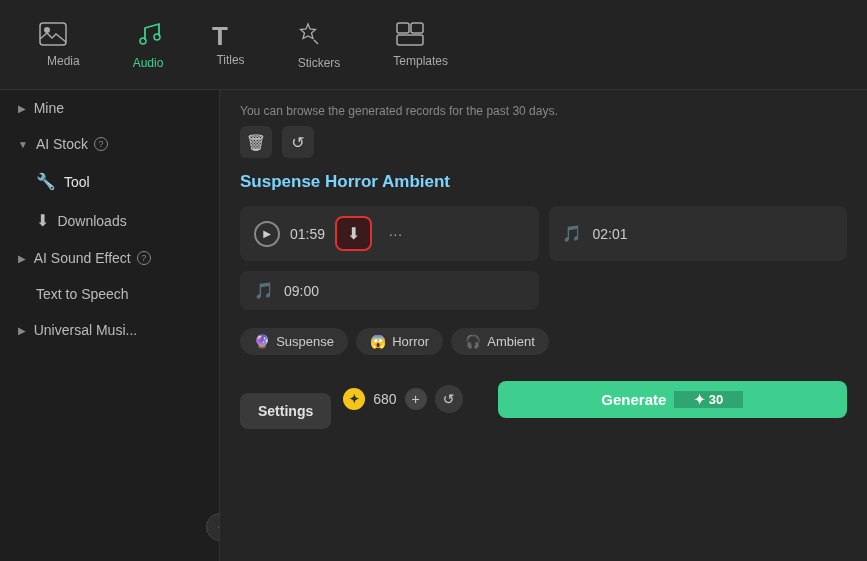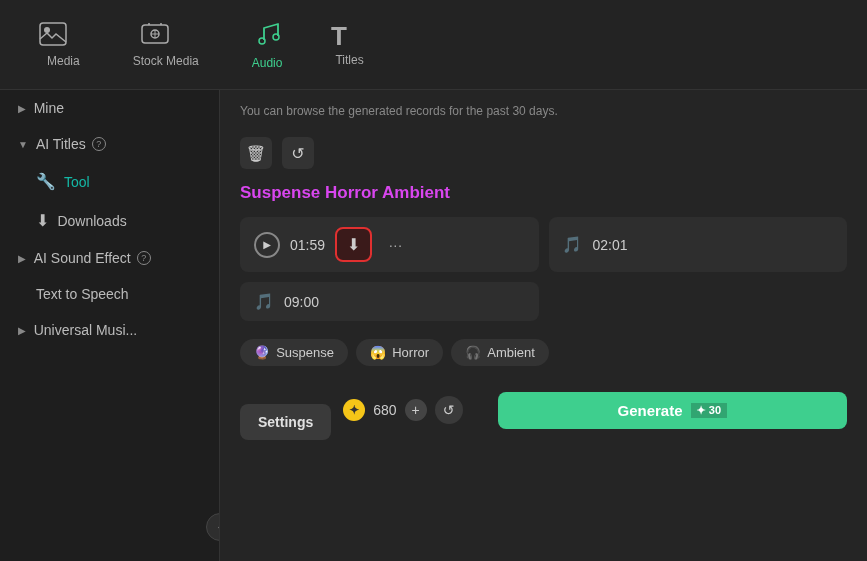--- a/index.html
+++ b/index.html
@@ -116,21 +116,21 @@
       display: flex;
       flex-direction: column;
       overflow: hidden;
       position: relative;
       padding: 14px 20px;
     }
 
     .browse-notice {
       font-size: 12px;
       color: #888;
-      margin-bottom: 19px;
+      margin-bottom: 8px;
     }
 
     .action-bar {
       display: flex;
       gap: 10px;
       margin-bottom: 14px;
     }
     .action-btn {
       width: 32px;
       height: 32px;
@@ -141,21 +141,21 @@
       align-items: center;
       justify-content: center;
       cursor: pointer;
       color: #ccc;
       font-size: 16px;
     }
 
     .track-title {
       font-size: 17px;
       font-weight: 700;
-      color: #d946ef;
+      color: #7dd3fc;
       margin-bottom: 14px;
     }
 
     .tracks-grid {
       display: grid;
       grid-template-columns: 1fr 1fr;
       gap: 10px;
       margin-bottom: 18px;
     }
     .track-card {
@@ -303,82 +303,90 @@
       display: flex;
       align-items: center;
       gap: 8px;
       flex: 1;
       justify-content: center;
       margin-left: 23px;
     }
     .generate-plus-badge {
       background: rgba(0,0,0,0.2);
       border-radius: 0;
-      padding: 1px 6px;
-      font-size: 11px;
+      padding: 1px 20px;
+      font-size: 13px;
     }
   </style>
 </head>
 <body>
 
 <div class="top-nav">
   <div class="nav-item">
     <span class="nav-icon">
       <svg width="28" height="24" viewBox="0 0 28 24" fill="none">
         <rect x="1" y="1" width="26" height="22" rx="3" stroke="#aaa" stroke-width="1.5"></rect>
         <circle cx="8" cy="8" r="3" fill="#aaa"></circle>
         <path d="M1 17l7-6 5 5 4-4 10 8" stroke="#aaa" stroke-width="1.5" fill="none"></path>
       </svg>
     </span>
     <span class="nav-label">Media</span>
   </div>
-  <div class="nav-item">
-    <span class="nav-icon">
-      <svg width="28" height="24" viewBox="0 0 28 24" fill="none">
-        <rect x="1" y="3" width="26" height="18" rx="3" stroke="#aaa" stroke-width="1.5"></rect>
-        <path d="M8 3V1M20 3V1" stroke="#aaa" stroke-width="1.5"></path>
-        <circle cx="14" cy="12" r="4" stroke="#aaa" stroke-width="1.5"></circle>
-        <path d="M14 8v8M10 12h8" stroke="#aaa" stroke-width="1"></path>
-      </svg>
-    </span>
-    <span class="nav-label">Stock Media</span>
-  </div>
   <div class="nav-item active">
     <span class="nav-icon">
       <svg width="28" height="28" viewBox="0 0 28 28" fill="none">
         <path d="M10 20V8l14-4v12" stroke="#3ecf8e" stroke-width="1.8" fill="none" stroke-linejoin="round"></path>
         <circle cx="8" cy="21" r="3" stroke="#3ecf8e" stroke-width="1.5"></circle>
         <circle cx="22" cy="17" r="3" stroke="#3ecf8e" stroke-width="1.5"></circle>
       </svg>
     </span>
     <span class="nav-label" style="color:#3ecf8e">Audio</span>
   </div>
   <div class="nav-item">
     <span class="nav-icon" style="font-size:26px;color:#aaa;font-weight:bold;">T</span>
     <span class="nav-label">Titles</span>
   </div>
+  <div class="nav-item">
+    <span class="nav-icon">
+      <svg width="28" height="28" viewBox="0 0 28 28" fill="none">
+        <path d="M14 4l2 5 5.5 0.5-4 3.5 1.5 5.5L14 16l-5 2.5 1.5-5.5-4-3.5 5.5-0.5z" stroke="#aaa" stroke-width="1.3" fill="none"></path>
+        <path d="M20 20l4 4" stroke="#aaa" stroke-width="1.5"></path>
+      </svg>
+    </span>
+    <span class="nav-label">Stickers</span>
+  </div>
+  <div class="nav-item">
+    <span class="nav-icon">
+      <svg width="28" height="24" viewBox="0 0 28 24" fill="none">
+        <rect x="1" y="1" width="12" height="10" rx="2" stroke="#aaa" stroke-width="1.5"></rect>
+        <rect x="15" y="1" width="12" height="10" rx="2" stroke="#aaa" stroke-width="1.5"></rect>
+        <rect x="1" y="13" width="26" height="10" rx="2" stroke="#aaa" stroke-width="1.5"></rect>
+      </svg>
+    </span>
+    <span class="nav-label">Templates</span>
+  </div>
 </div>
 
 <div class="main-layout">
 
   <div class="sidebar" style="position:relative;">
     <div class="sidebar-item">
       <span class="arrow">▶</span>
       <span>Mine</span>
     </div>
     <div class="sidebar-item">
       <span class="arrow">▼</span>
       <span class="sidebar-section-label">
-        <span>AI Titles</span>
+        <span>AI Stock</span>
         <span class="help-icon">?</span>
       </span>
     </div>
     <div class="sidebar-item active sidebar-sub">
       <span style="color:#3ecf8e;font-size:16px;">🔧</span>
-      <span style="color:#14b8a6;">Tool</span>
+      <span style="color:#e5e5e5;">Tool</span>
     </div>
     <div class="sidebar-item sidebar-sub">
       <span style="font-size:16px;">⬇</span>
       <span>Downloads</span>
     </div>
     <div class="sidebar-item">
       <span class="arrow">▶</span>
       <span class="sidebar-section-label">
         <span>AI Sound Effect</span>
         <span class="help-icon">?</span>

